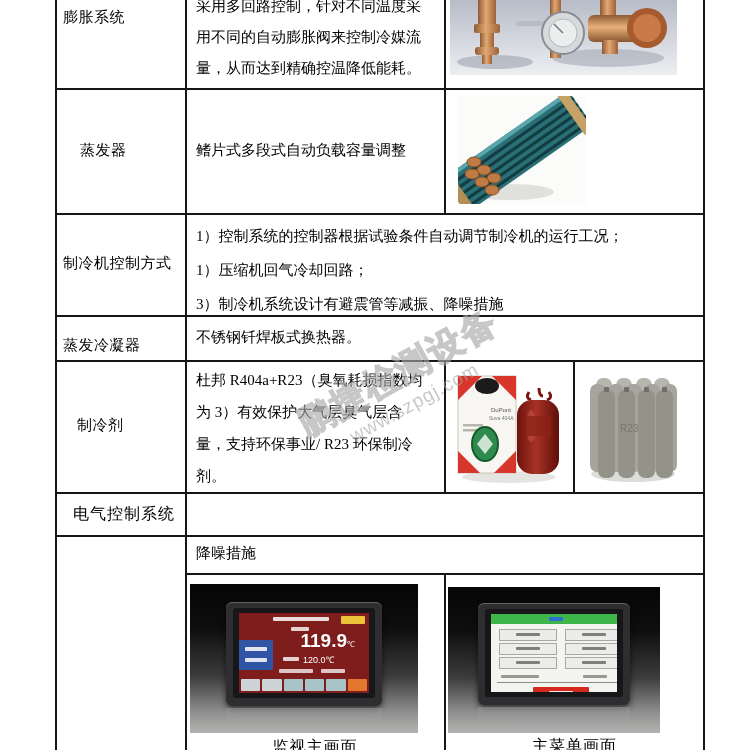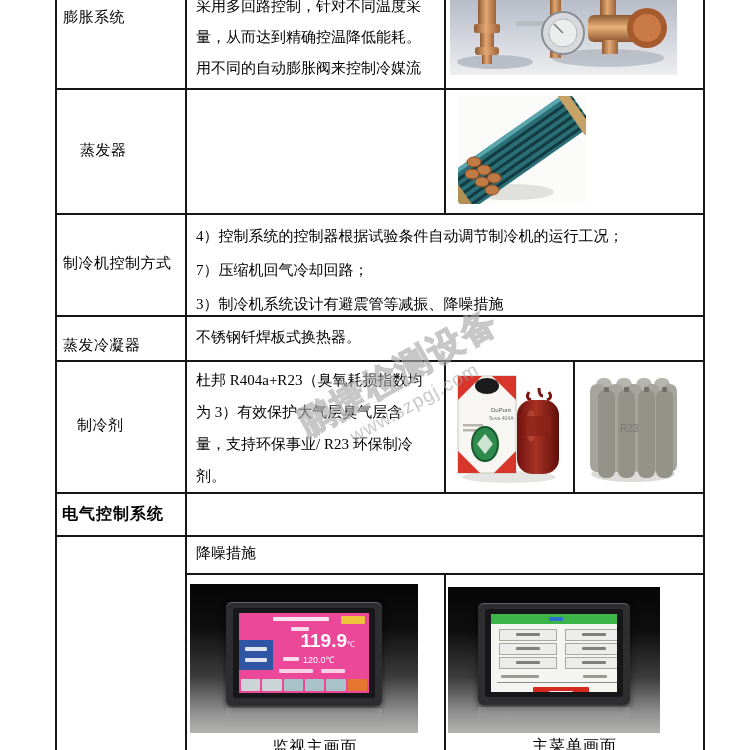--- a/index.html
+++ b/index.html
@@ -3,35 +3,35 @@
 <meta charset="utf-8">
 <style>
   html,body{margin:0;padding:0;background:#fff;}
   .page{position:relative;width:750px;height:750px;background:#fff;overflow:hidden;
         font-family:"Liberation Serif","DejaVu Serif",serif;color:#000;}
   .gline{position:absolute;background:#161616;}
   .cell-label{position:absolute;font-size:15px;letter-spacing:.5px;white-space:nowrap;}
   .cell-text{position:absolute;font-size:15px;white-space:nowrap;}
   .lines div{height:31px;line-height:31px;white-space:nowrap;}
   .lines.wide div{height:34px;line-height:34px;}
-  .section-header{position:absolute;font-weight:bold;font-size:16px;letter-spacing:1px;}
+  .section-header{position:absolute;font-weight:normal;font-size:16px;letter-spacing:1px;margin-left:11px;}
   .caption{position:absolute;font-size:16px;text-align:center;letter-spacing:1px;}
   .watermark{position:absolute;left:278px;top:348px;width:250px;transform:rotate(-29deg);
              pointer-events:none;z-index:30;text-align:center;opacity:.8;}
   .wm-brand{font-size:35px;font-weight:bold;letter-spacing:2px;color:rgba(255,255,255,0.06);
             -webkit-text-stroke:1.5px rgba(168,168,168,.8);font-family:"Liberation Sans",sans-serif;}
   .wm-url{font-size:19px;letter-spacing:1px;color:rgba(165,165,165,.75);
           font-family:"Liberation Sans",sans-serif;}
   .photo{position:absolute;overflow:hidden;
          background:linear-gradient(180deg,#060606 0%,#0e0e0e 30%,#3c3c3c 62%,#8f8f8f 86%,#b3b3b1 100%);}
   .ts-device{position:absolute;background:#2e2e30;border-radius:6px;
              box-shadow:inset 0 1px 0 rgba(255,255,255,.25),0 3px 6px rgba(0,0,0,.6);}
   .ts-bezel{position:absolute;left:7px;right:7px;top:6px;bottom:8px;background:#17171a;border-radius:3px;}
   .ts-screen{position:absolute;left:6px;right:6px;top:5px;bottom:5px;overflow:hidden;}
-  .screen-red{background:#ec4899;}
+  .screen-red{background:#7f1d1d;}
   .screen-white{background:#f4f4f1;}
   .dash{position:absolute;border-radius:1px;}
   .refl{position:absolute;background:linear-gradient(180deg,rgba(160,160,160,.5),rgba(160,160,160,0));}
   .pv{position:absolute;color:#fff;font-weight:bold;font-family:"Liberation Sans",sans-serif;}
   .sv{position:absolute;color:#fff;font-family:"Liberation Sans",sans-serif;}
   .bluebox{position:absolute;background:#2f55a4;}
   .btnrow{position:absolute;left:2px;right:2px;bottom:2px;height:12px;display:flex;gap:2px;}
   .btnrow i{flex:1;border-radius:1px;}
   .b-g{background:#ccd4d8;} .b-t{background:#a9c4c8;} .b-o{background:#e4762d;}
   .menu-btn{position:absolute;width:56px;height:10px;background:#ececea;border:1px solid #a8a8a2;}
@@ -54,22 +54,22 @@
   <div class="gline" style="left:55px;top:213px;width:650px;height:2px;"></div>
   <div class="gline" style="left:55px;top:315px;width:650px;height:2px;"></div>
   <div class="gline" style="left:55px;top:360px;width:650px;height:2px;"></div>
   <div class="gline" style="left:55px;top:492px;width:650px;height:2px;"></div>
   <div class="gline" style="left:55px;top:535px;width:650px;height:2px;"></div>
   <div class="gline" style="left:187px;top:573px;width:518px;height:2px;"></div>
 
   <div class="cell-label" style="left:63px;top:8px;">膨胀系统</div>
   <div class="cell-text lines" style="left:196px;top:-9px;">
     <div>采用多回路控制，针对不同温度采</div>
+    <div>用不同的自动膨胀阀来控制冷媒流</div>
     <div>量，从而达到精确控温降低能耗。</div>
-    <div>用不同的自动膨胀阀来控制冷媒流</div>
   </div>
 
   <div style="position:absolute;left:450px;top:0;width:227px;height:75px;">
     <svg width="227" height="75" viewBox="0 0 227 75">
       <defs>
         <linearGradient id="vbg" x1="0" y1="0" x2="0" y2="1">
           <stop offset="0" stop-color="#b7bcc8"></stop>
             <stop offset="1" stop-color="#edeef1"></stop>
         </linearGradient>
         <linearGradient id="cop" x1="0" y1="0" x2="1" y2="0">
@@ -98,20 +98,21 @@
       <line x1="113" y1="33" x2="104" y2="24" stroke="#777" stroke-width="1.5"></line>
       <rect x="150" y="0" width="16" height="22" fill="url(#cop)"></rect>
       <rect x="138" y="15" width="54" height="27" rx="6" fill="url(#copH)"></rect>
       <circle cx="197" cy="28" r="20" fill="#a75a2e"></circle>
       <circle cx="197" cy="28" r="14" fill="#c97a47"></circle>
       <rect x="152" y="40" width="16" height="14" fill="url(#cop)"></rect>
     </svg>
   </div>
 
   <div class="cell-label" style="left:80px;top:141px;">蒸发器</div>
+  <div class="cell-text" style="left:196px;top:141px;">鳍片式多段式自动负载容量调整</div>
   <div style="position:absolute;left:458px;top:96px;width:128px;height:108px;">
     <svg width="128" height="108" viewBox="0 0 128 108">
       <rect width="128" height="108" fill="#fbfbfa"></rect>
       <ellipse cx="52" cy="96" rx="44" ry="8" fill="#d9dad6" opacity=".8"></ellipse>
       <g transform="rotate(-35 64 54)">
         <rect x="-10" y="32" width="146" height="42" fill="#2a6e76"></rect>
         <rect x="-10" y="32" width="146" height="4" fill="#5aa6ad"></rect>
         <rect x="-10" y="40" width="146" height="3" fill="#123c42"></rect>
         <rect x="-10" y="47" width="146" height="3" fill="#123c42"></rect>
         <rect x="-10" y="54" width="146" height="3" fill="#123c42"></rect>
@@ -126,22 +127,22 @@
         <ellipse cx="36" cy="82" rx="7" ry="5"></ellipse>
         <ellipse cx="14" cy="78" rx="7" ry="5"></ellipse>
         <ellipse cx="24" cy="86" rx="7" ry="5"></ellipse>
         <ellipse cx="34" cy="94" rx="7" ry="5"></ellipse>
       </g>
     </svg>
   </div>
 
   <div class="cell-label" style="left:63px;top:254px;">制冷机控制方式</div>
   <div class="cell-text lines wide" style="left:196px;top:219px;">
-    <div>4）控制系统的控制器根据试验条件自动调节制冷机的运行工况；</div>
-    <div>7）压缩机回气冷却回路；</div>
+    <div>1）控制系统的控制器根据试验条件自动调节制冷机的运行工况；</div>
+    <div>1）压缩机回气冷却回路；</div>
     <div>3）制冷机系统设计有避震管等减振、降噪措施</div>
   </div>
 
   <div class="cell-label" style="left:63px;top:336px;">蒸发冷凝器</div>
   <div class="cell-text" style="left:196px;top:328px;">不锈钢钎焊板式换热器。</div>
 
   <div class="cell-label" style="left:77px;top:416px;">制冷剂</div>
   <div class="cell-text lines" style="left:196px;top:364px;line-height:32px;">
     <div style="height:32px;line-height:32px;">杜邦 R404a+R23（臭氧耗损指数均</div>
     <div style="height:32px;line-height:32px;">为 3）有效保护大气层臭气层含</div>

